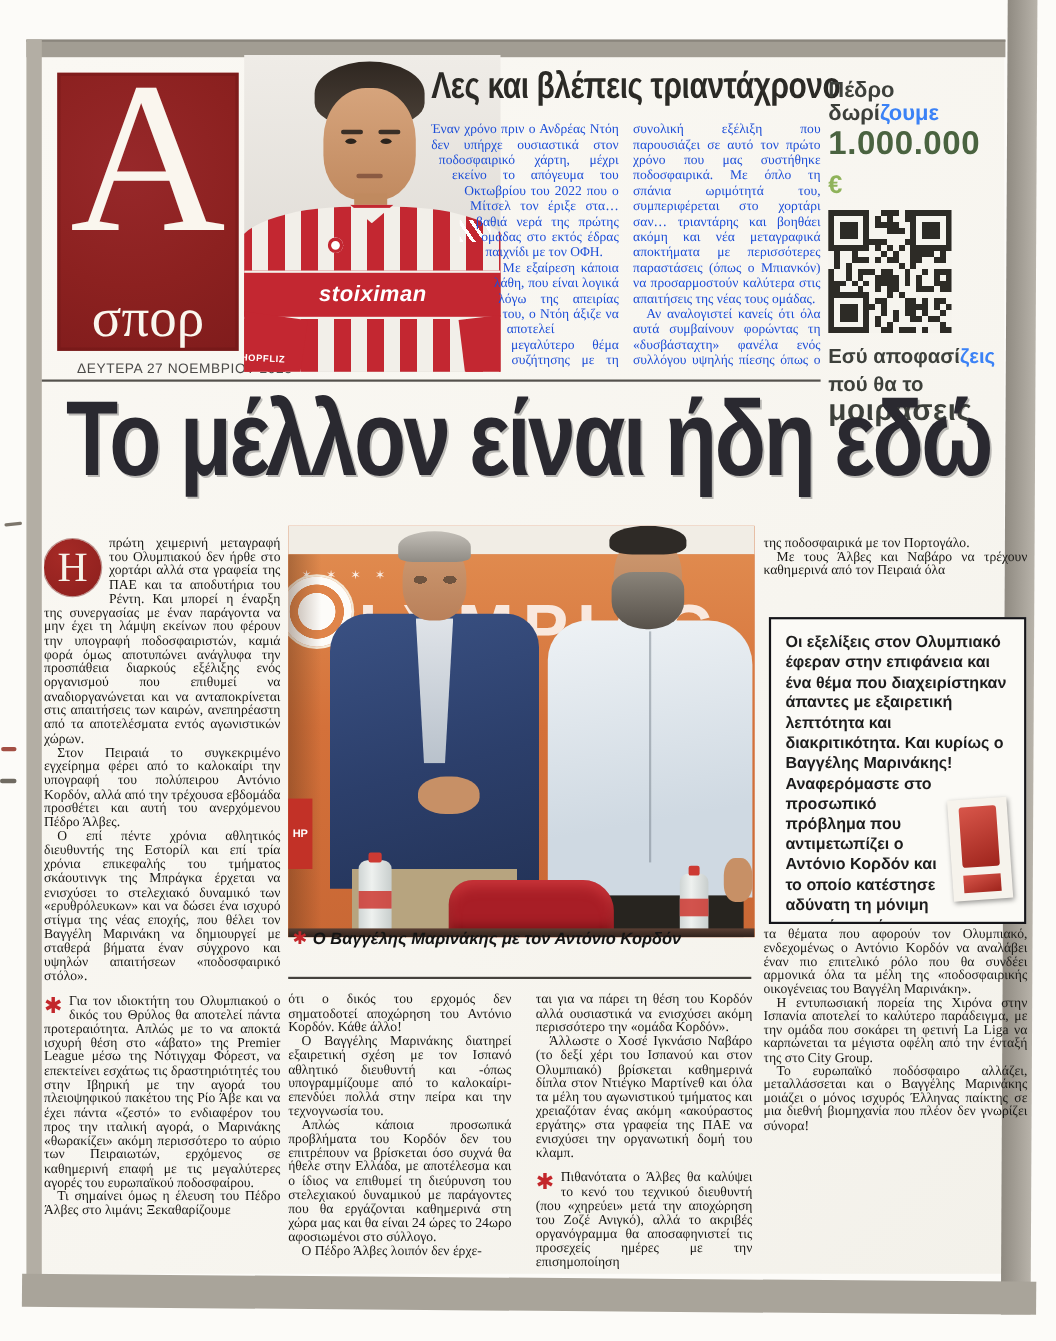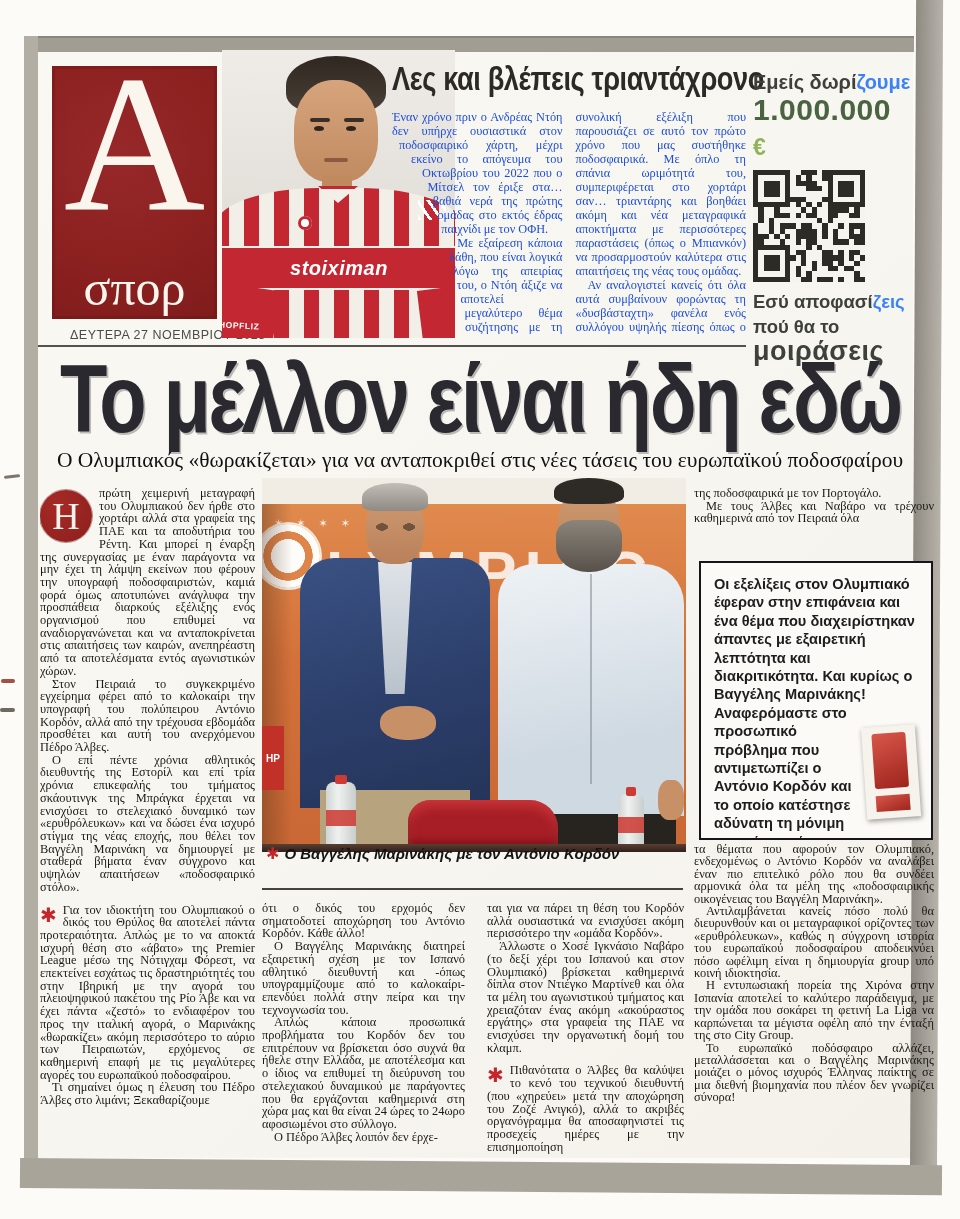--- a/index.html
+++ b/index.html
@@ -153,21 +153,21 @@
 
   <div class="abs tophead">Λες και βλέπεις τριαντάχρονο</div>
   <div class="abs topcols">
     <div class="wrapshape"></div>
   <p class="bpara first">Έναν χρόνο πριν ο Ανδρέας Ντόη δεν υπήρχε ουσιαστικά στον ποδοσφαιρικό χάρτη, μέχρι εκείνο το απόγευμα του Οκτωβρίου του 2022 που ο Μίτσελ τον έριξε στα… βαθιά νερά της πρώτης ομάδας στο εκτός έδρας παιχνίδι με τον ΟΦΗ.</p>
       <p class="bpara">Με εξαίρεση κάποια λάθη, που είναι λογικά λόγω της απειρίας του, ο Ντόη άξιζε να αποτελεί μεγαλύτερο θέμα συζήτησης με τη συνολική εξέλιξη που παρουσιάζει σε αυτό τον πρώτο χρόνο που μας συστήθηκε ποδοσφαιρικά. Με όπλο τη σπάνια ωριμότητά του, συμπεριφέρεται στο χορτάρι σαν… τριαντάρης και βοηθάει ακόμη και νέα μεταγραφικά αποκτήματα με περισσότερες παραστάσεις (όπως ο Μπιανκόν) να προσαρμοστούν καλύτερα στις απαιτήσεις της νέας τους ομάδας.</p>
       <p class="bpara">Αν αναλογιστεί κανείς ότι όλα αυτά συμβαίνουν φορώντας τη «δυσβάσταχτη» φανέλα ενός συλλόγου υψηλής πίεσης όπως ο Ολυμπιακός, η συνολική εικόνα του Ντόη αγγίζει τα όρια του… θαύματος!</p>
     </div>
 
   <div class="abs promo">
-    <div class="promo-l1"><span>Εμείς δωρί</span><span class="green">ζουμε</span></div>
+    <div class="promo-l1"><span>Πέδρο δωρί</span><span class="green">ζουμε</span></div>
     <div class="promo-amt"><span>1.000.000</span> <span class="euro">€</span></div>
     <div class="qrwrap"><svg id="qr" width="112" height="112" viewBox="0 0 21 21" shape-rendering="crispEdges">
           <rect x="0" y="0" width="21" height="21" fill="#f6f4ee"></rect>
           <rect x="0" y="0" width="1" height="1" fill="#2d2b26"></rect>
           <rect x="1" y="0" width="1" height="1" fill="#2d2b26"></rect>
           <rect x="2" y="0" width="1" height="1" fill="#2d2b26"></rect>
           <rect x="3" y="0" width="1" height="1" fill="#2d2b26"></rect>
           <rect x="4" y="0" width="1" height="1" fill="#2d2b26"></rect>
           <rect x="5" y="0" width="1" height="1" fill="#2d2b26"></rect>
           <rect x="6" y="0" width="1" height="1" fill="#2d2b26"></rect>
@@ -400,21 +400,20 @@
     <div class="promo-l2"><span>Εσύ αποφασί</span><span class="green">ζεις</span></div>
     <div class="promo-l2 green">πού θα το</div>
     <div class="promo-l4">μοιράσεις</div>
   </div>
 
   <div class="abs rule-top"></div>
 
   <div class="abs mainhead">
       <span>Το μέλλον είναι ήδη εδώ</span>
     </div>
-  <div class="abs subhead">Ο Ολυμπιακός «θωρακίζεται» για να ανταποκριθεί στις νέες τάσεις του ευρωπαϊκού ποδοσφαίρου</div>
 
   <div class="abs bcol col1">
       <p class="bpara first"><span class="dropcap">Η</span>πρώτη χειμερινή μεταγραφή του Ολυμπιακού δεν ήρθε στο χορτάρι αλλά στα γραφεία της ΠΑΕ και τα αποδυτήρια του Ρέντη. Και μπορεί η έναρξη της συνεργασίας με έναν παράγοντα να μην έχει τη λάμψη εκείνων που φέρουν την υπογραφή ποδοσφαιριστών, καμιά φορά όμως αποτυπώνει ανάγλυφα την προσπάθεια διαρκούς εξέλιξης ενός οργανισμού που επιθυμεί να αναδιοργανώνεται και να ανταποκρίνεται στις απαιτήσεις των καιρών, ανεπηρέαστη από τα αποτελέσματα εντός αγωνιστικών χώρων.</p>
       <p class="bpara">Στον Πειραιά το συγκεκριμένο εγχείρημα φέρει από το καλοκαίρι την υπογραφή του πολύπειρου Αντόνιο Κορδόν, αλλά από την τρέχουσα εβδομάδα προσθέτει και αυτή του ανερχόμενου Πέδρο Άλβες.</p>
       <p class="bpara">Ο επί πέντε χρόνια αθλητικός διευθυντής της Εστορίλ και επί τρία χρόνια επικεφαλής του τμήματος σκάουτινγκ της Μπράγκα έρχεται να ενισχύσει το στελεχιακό δυναμικό των «ερυθρόλευκων» και να δώσει ένα ισχυρό στίγμα της νέας εποχής, που θέλει τον Βαγγέλη Μαρινάκη να δημιουργεί με σταθερά βήματα έναν σύγχρονο και υψηλών απαιτήσεων «ποδοσφαιρικό στόλο».</p>
       <p class="bpara astp"><span class="ast">✱</span>Για τον ιδιοκτήτη του Ολυμπιακού ο δικός του Θρύλος θα αποτελεί πάντα προτεραιότητα. Απλώς με το να αποκτά ισχυρή θέση στο «άβατο» της Premier League μέσω της Νότιγχαμ Φόρεστ, να επεκτείνει εσχάτως τις δραστηριότητές του στην Ιβηρική με την αγορά του πλειοψηφικού πακέτου της Ρίο Άβε και να έχει πάντα «ζεστό» το ενδιαφέρον του προς την ιταλική αγορά, ο Μαρινάκης «θωρακίζει» ακόμη περισσότερο το αύριο των Πειραιωτών, ερχόμενος σε καθημερινή επαφή με τις μεγαλύτερες αγορές του ευρωπαϊκού ποδοσφαίρου.</p>
       <p class="bpara">Τι σημαίνει όμως η έλευση του Πέδρο Άλβες στο λιμάνι; Ξεκαθαρίζουμε</p>
     </div>
 
   <div class="abs photo">
@@ -471,17 +470,16 @@
 
   <div class="abs sidebox">
     <span>Οι εξελίξεις στον Ολυμπιακό έφεραν στην επιφάνεια και ένα θέμα που διαχειρίστηκαν άπαντες με εξαιρετική λεπτότητα και διακριτικότητα. Και κυρίως ο Βαγγέλης Μαρινάκης! Αναφερόμαστε στο προσωπικό </span><span class="excl">
         <span class="excl-bar"></span>
         <span class="excl-dot"></span>
       </span><span>πρόβλημα που αντιμετωπίζει ο Αντόνιο Κορδόν και το οποίο κατέστησε αδύνατη τη μόνιμη εγκατάστασή του στην Ελλάδα. Ο ιδιοκτήτης του Ολυμπιακού όχι μόνο στάθηκε στο πλευρό του Ισπανού και της οικογένειάς του αλλά και του συμπεριφέρθηκε ως αληθινός φίλος, αφήνοντας στην άκρη τη σχέση εργοδότη - υπαλλήλου.</span>
   </div>
 
   <div class="abs bcol col4b">
       <p class="bpara first">τα θέματα που αφορούν τον Ολυμπιακό, ενδεχομένως ο Αντόνιο Κορδόν να αναλάβει έναν πιο επιτελικό ρόλο που θα συνδέει αρμονικά όλα τα μέλη της «ποδοσφαιρικής οικογένειας του Βαγγέλη Μαρινάκη».</p>
-      <p class="bpara">Αντιλαμβάνεται κανείς πόσο πολύ θα διευρυνθούν και οι μεταγραφικοί ορίζοντες των «ερυθρόλευκων», καθώς η σύγχρονη ιστορία του ευρωπαϊκού ποδοσφαίρου αποδεικνύει πόσο ωφέλιμη είναι η δημιουργία group υπό κοινή ιδιοκτησία.</p>
       <p class="bpara">Η εντυπωσιακή πορεία της Χιρόνα στην Ισπανία αποτελεί το καλύτερο παράδειγμα, με την ομάδα που σοκάρει τη φετινή La Liga να καρπώνεται τα μέγιστα οφέλη από την ένταξή της στο City Group.</p>
       <p class="bpara">Το ευρωπαϊκό ποδόσφαιρο αλλάζει, μεταλλάσσεται και ο Βαγγέλης Μαρινάκης μοιάζει ο μόνος ισχυρός Έλληνας παίκτης σε μια διεθνή βιομηχανία που πλέον δεν γνωρίζει σύνορα!</p>
     </div>
 </div>
 
 </body></html>

